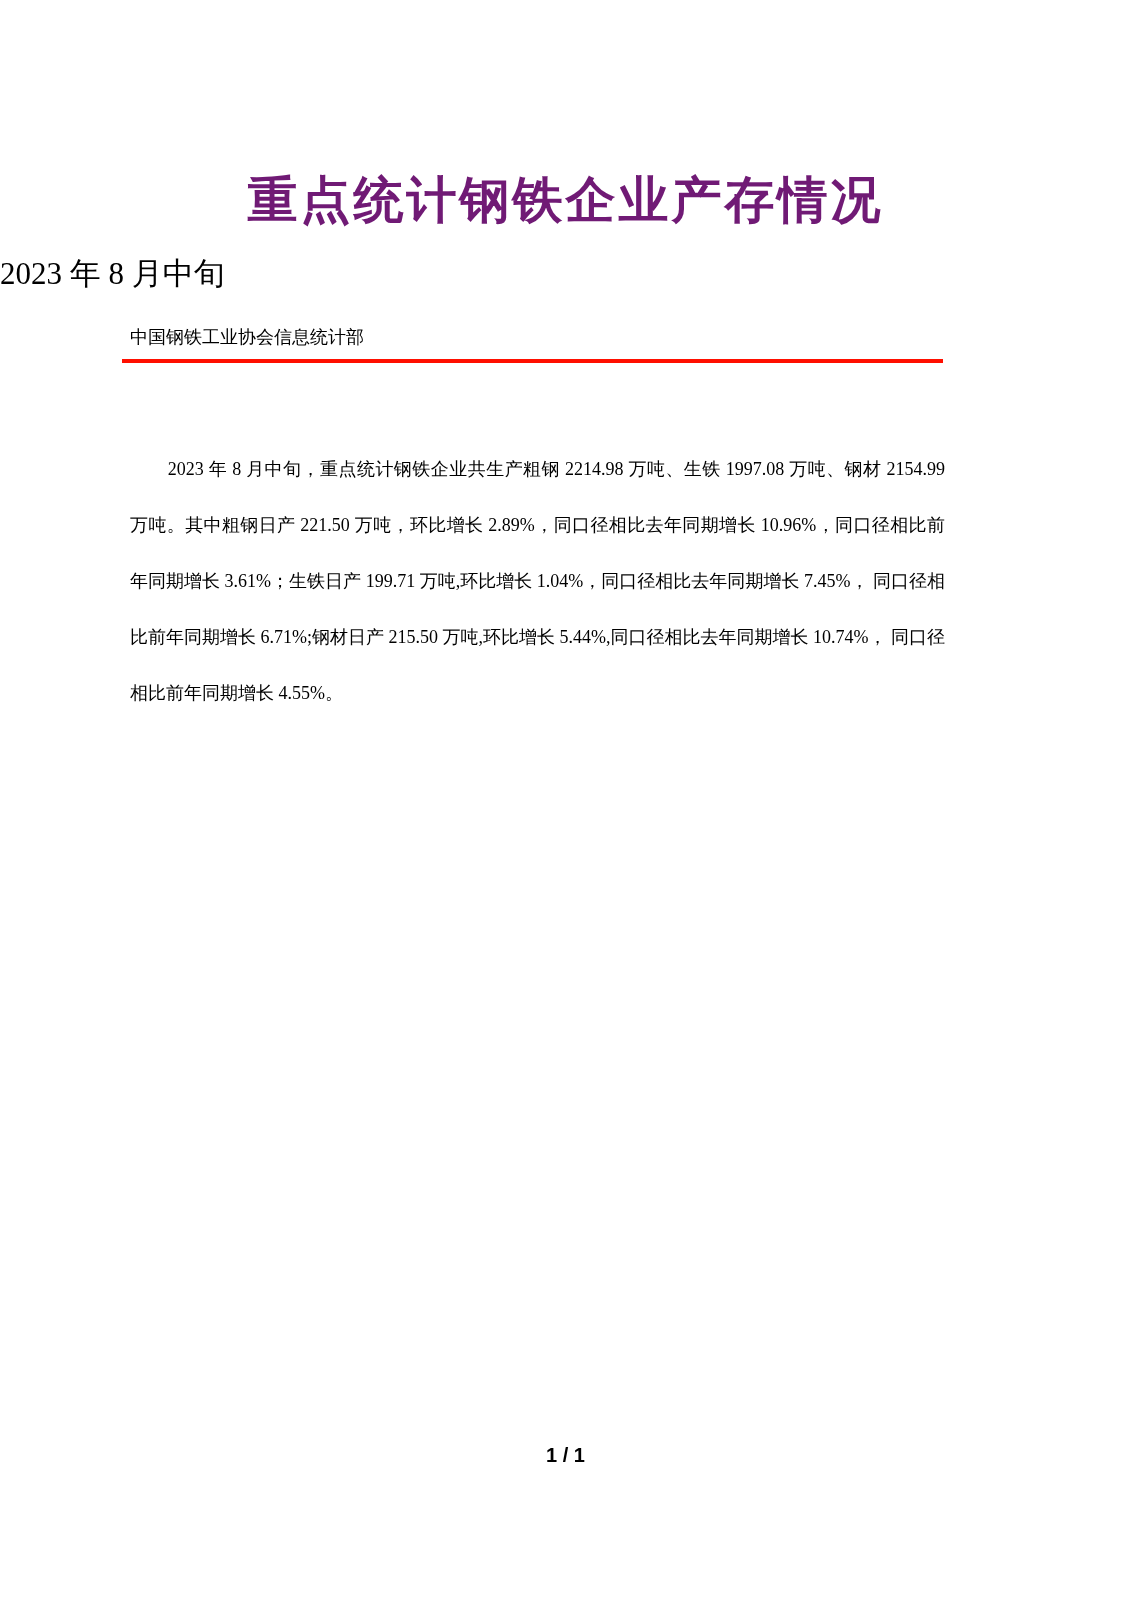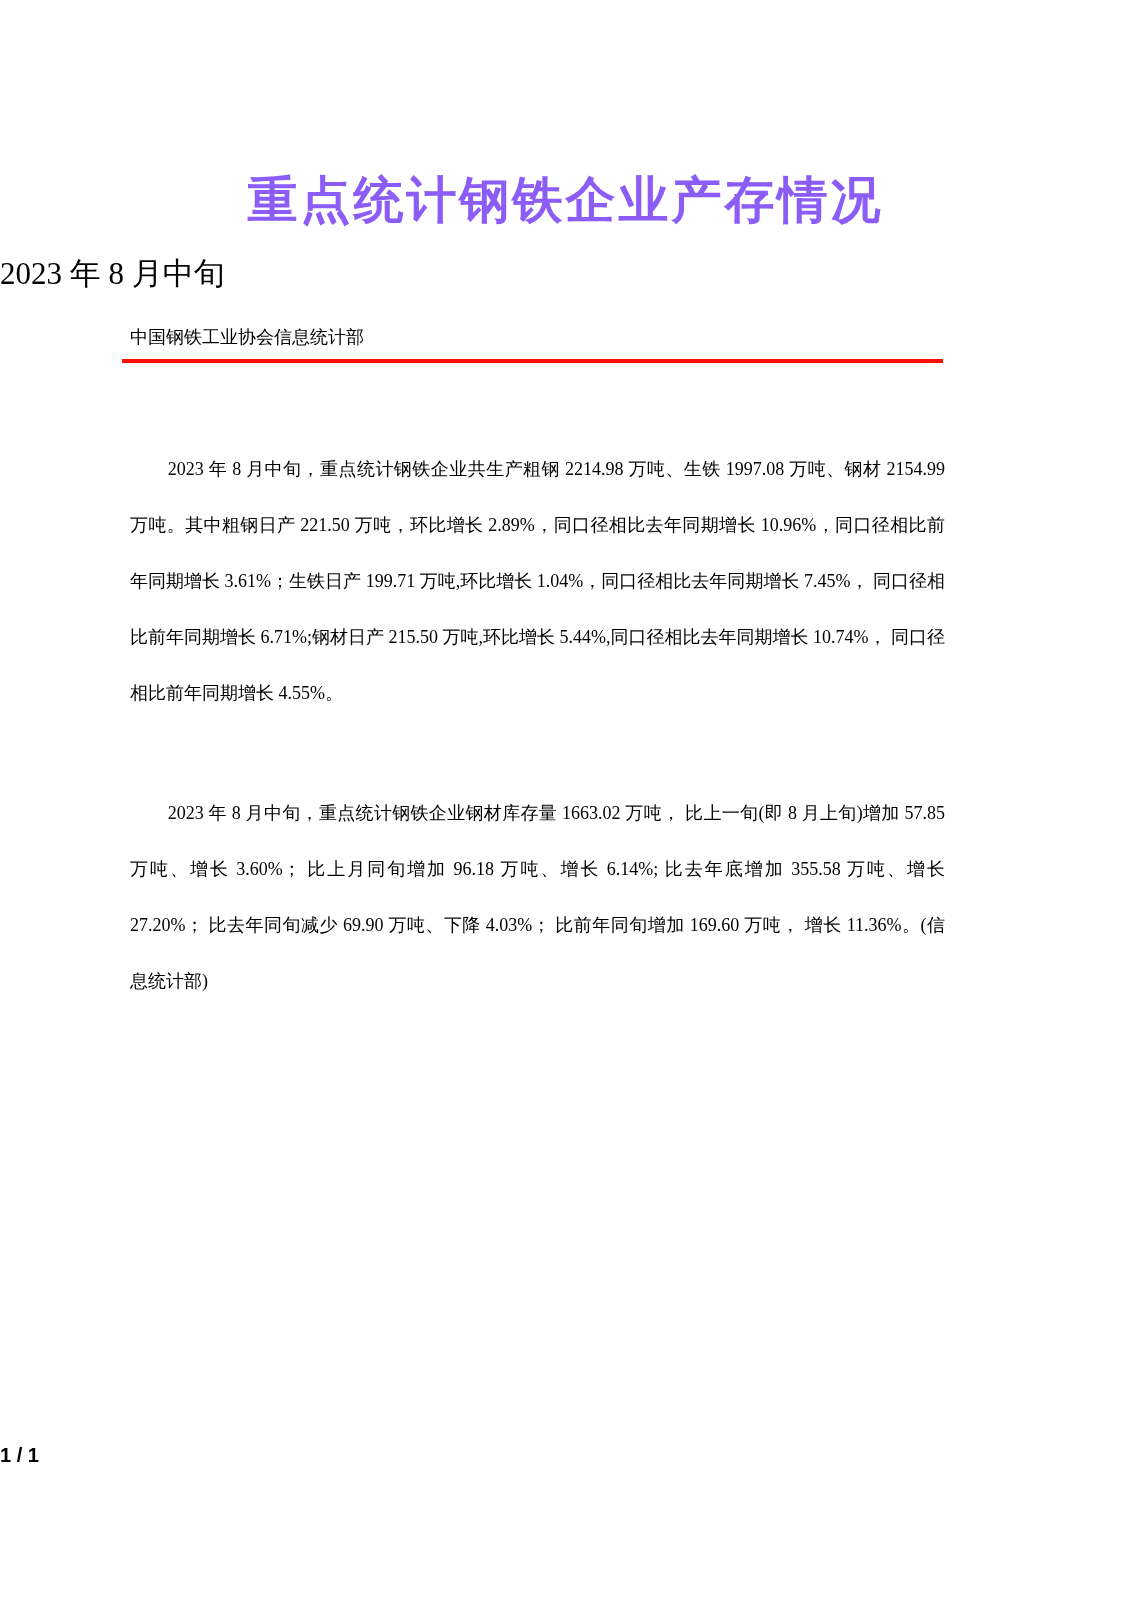--- a/index.html
+++ b/index.html
@@ -69,39 +69,39 @@
     text-indent: 2.1em;
   }
   .doc-body p.gap-before {
     margin-top: 64px;
   }
   .page-footer {
     position: absolute;
     top: 1442px;
     left: 0;
     width: 100%;
+    text-align: center;
     font-family: "Liberation Sans", "DejaVu Sans", sans-serif;
     font-weight: 700;
     font-size: 20px;
     line-height: 26px;
   }
 </style>
 </head>
 <body>
 
 <div class="page">
 
-  <h1 class="doc-title" style="color: #8b5cf6;">重点统计钢铁企业产存情况</h1>
+  <h1 class="doc-title" style="color: #701a75;">重点统计钢铁企业产存情况</h1>
 
   <div class="doc-subtitle">2023 年 8 月中旬</div>
 
   <div class="doc-author">中国钢铁工业协会信息统计部</div>
 
   <div class="red-rule" style="background-color: rgb(255, 15, 0);"></div>
 
   <div class="doc-body">
     <p>2023 年 8 月中旬，重点统计钢铁企业共生产粗钢 2214.98 万吨、生铁 1997.08 万吨、钢材 2154.99 万吨。其中粗钢日产 221.50 万吨，环比增长 2.89%，同口径相比去年同期增长 10.96%，同口径相比前年同期增长 3.61%；生铁日产 199.71 万吨,环比增长 1.04%，同口径相比去年同期增长 7.45%， 同口径相比前年同期增长 6.71%;钢材日产 215.50 万吨,环比增长 5.44%,同口径相比去年同期增长 10.74%， 同口径相比前年同期增长 4.55%。</p>
-    <p class="gap-before">2023 年 8 月中旬，重点统计钢铁企业钢材库存量 1663.02 万吨， 比上一旬(即 8 月上旬)增加 57.85 万吨、增长 3.60%； 比上月同旬增加 96.18 万吨、增长 6.14%; 比去年底增加 355.58 万吨、增长 27.20%； 比去年同旬减少 69.90 万吨、下降 4.03%； 比前年同旬增加 169.60 万吨， 增长 11.36%。(信息统计部)</p>
   </div>
 
   <div class="page-footer">1 / 1</div>
 
 </div>
 
 </body></html>

